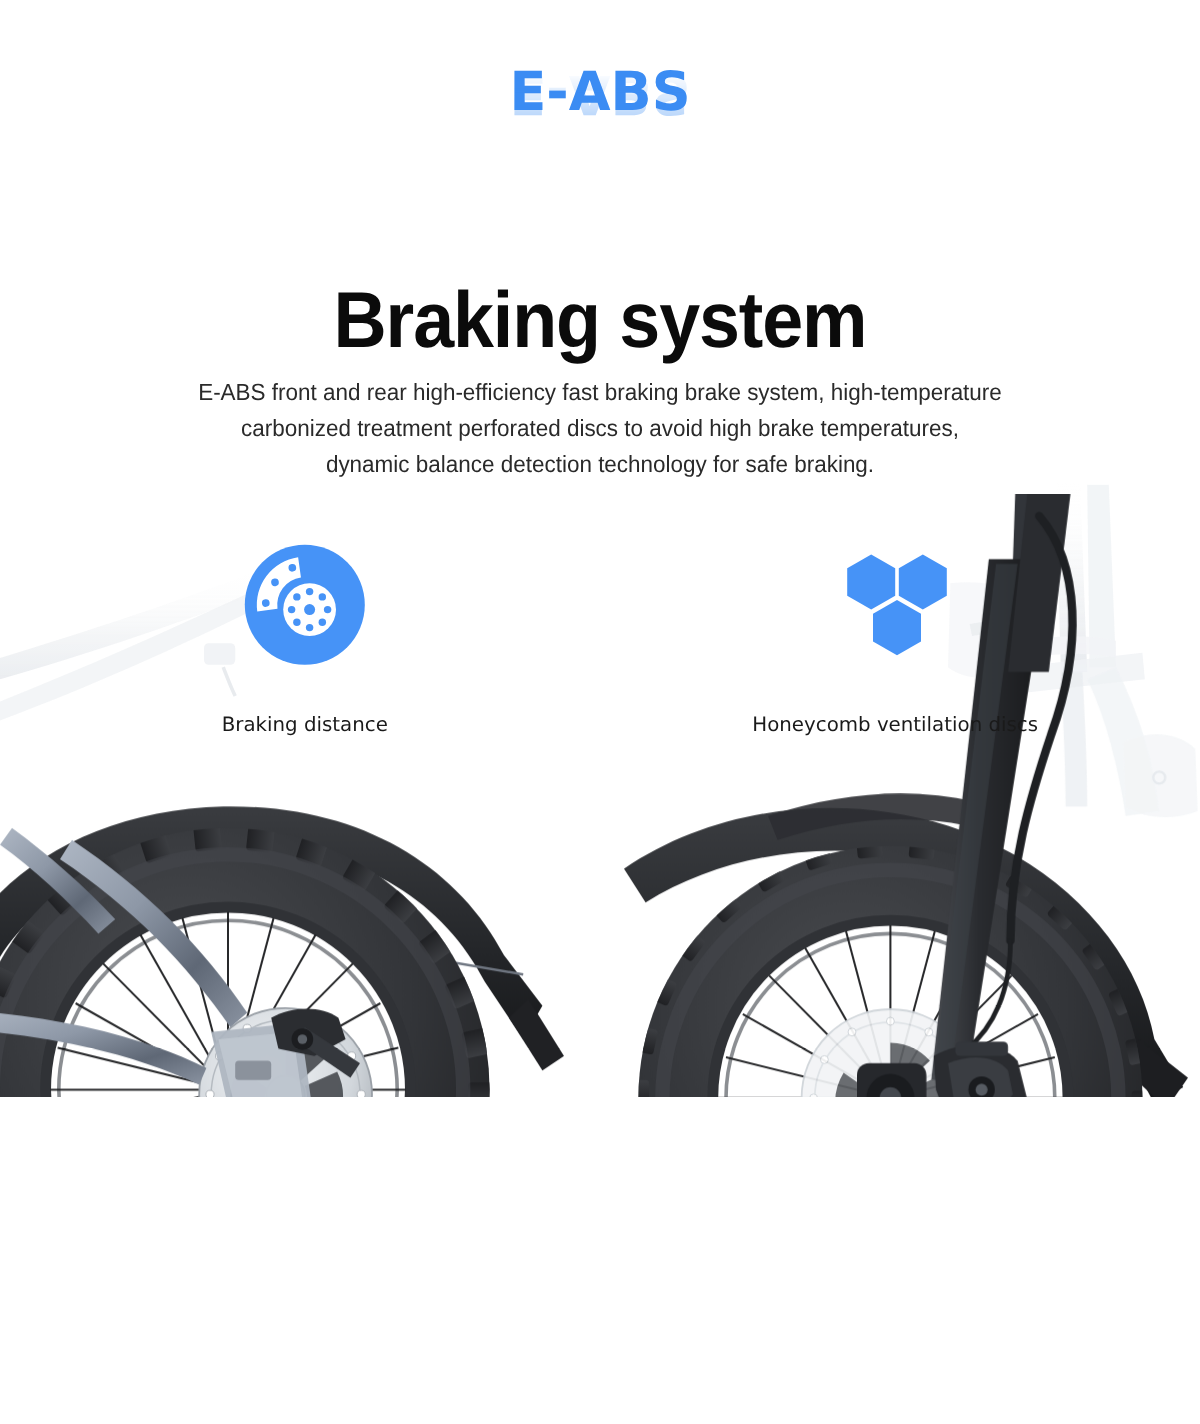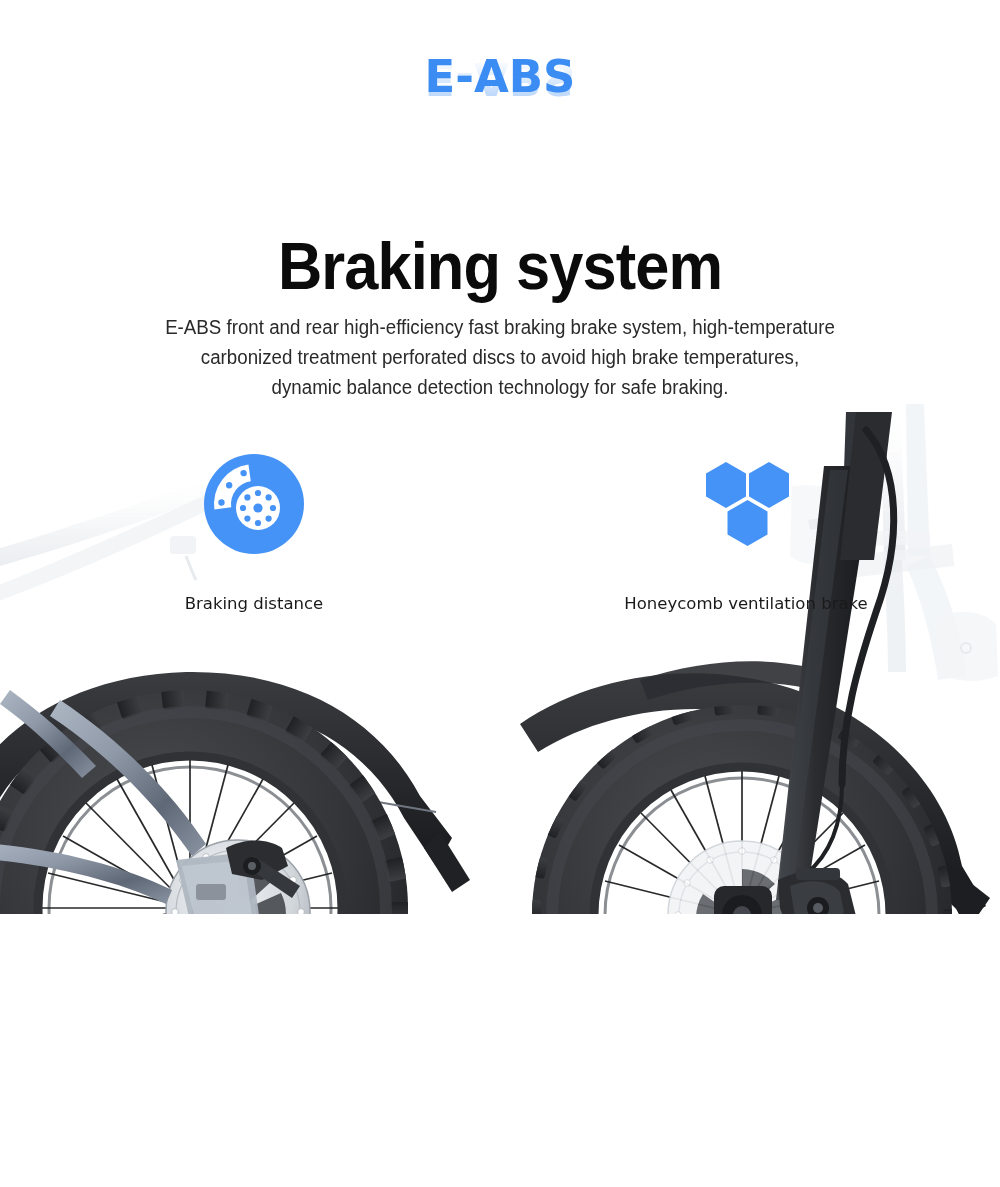--- a/index.html
+++ b/index.html
@@ -619,19 +619,19 @@
       </div>
 
       <div class="feature">
         <svg class="feat-icon" viewBox="0 0 112 112">
           <g fill="#4693F7">
             <polygon points="36,14 56,25.5 56,48.5 36,60 16,48.5 16,25.5"></polygon>
             <polygon points="79,14 99,25.5 99,48.5 79,60 59,48.5 59,25.5"></polygon>
             <polygon points="57.5,52 77.5,63.5 77.5,86.5 57.5,98 37.5,86.5 37.5,63.5"></polygon>
           </g>
         </svg>
-        <div class="feat-label">Honeycomb ventilation brake</div>
+        <div class="feat-label">Honeycomb ventilation discs</div>
       </div>
 
     </div>
   </div>
 
 </div>
 
 </body></html>

